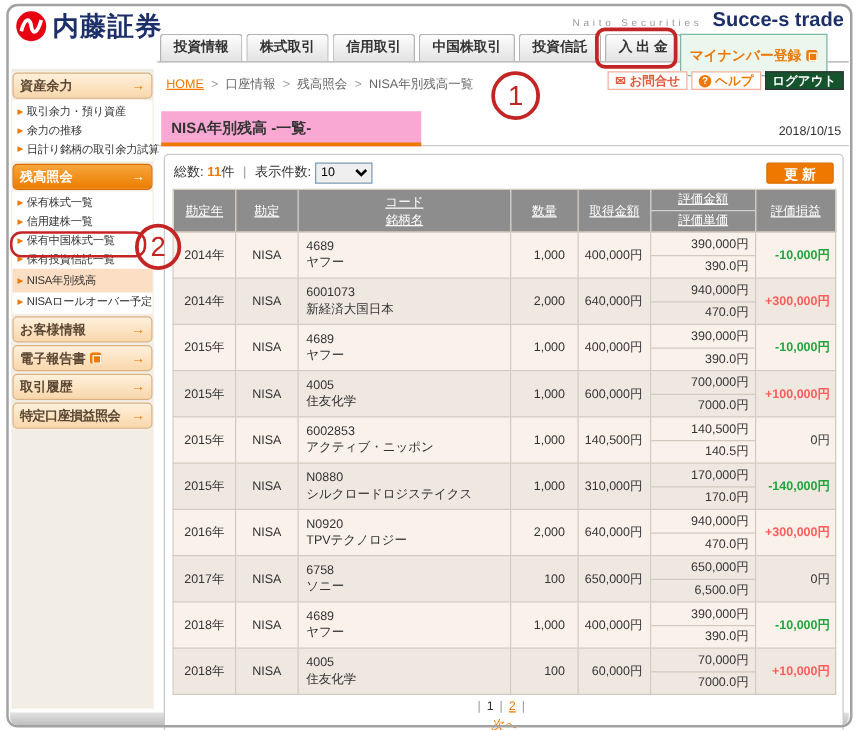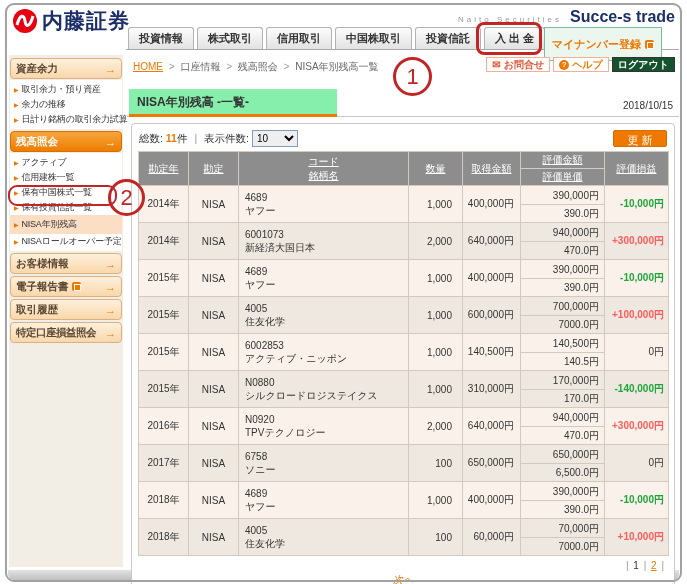--- a/index.html
+++ b/index.html
@@ -49,29 +49,29 @@
   .tbtn{height:15px;display:flex;align-items:center;gap:3px;padding:0 5px;font-size:10px;font-weight:bold;
         background:#fff;border:1px solid #f2b09a;cursor:pointer;}
   .tbtn.contact{color:#e25b3c;}
   .tbtn.help{color:#ee7800;}
   .qmark{display:inline-flex;width:10px;height:10px;border-radius:50%;background:#ee7800;color:#fff;
          font-size:8px;font-weight:bold;align-items:center;justify-content:center;}
   .mailicon{font-size:10px;color:#e25b3c;}
   .tbtn.logout{background:#14532d;border:1px solid #333;color:#fff;}
   .title-row{position:relative;margin-top:8px;height:26px;border-bottom:1px solid #c9c9c9;}
   .title-tab{position:absolute;left:2px;bottom:-1px;min-width:190px;padding:5px 10px 3px 8px;
-             font-size:12px;font-weight:bold;color:#333;border-bottom:3px solid #ee7800;background:#86efac;}
+             font-size:12px;font-weight:bold;color:#333;border-bottom:3px solid #ee7800;background:#f9a8d4;}
   .date{position:absolute;right:6px;bottom:5px;font-size:10px;color:#333;}
   .panel{margin:6px 4px 0 4px;border:1px solid #c9c9c9;border-radius:4px;padding:5px 6px 3px 6px;background:#fff;}
   .controls{display:flex;justify-content:space-between;align-items:flex-end;margin:1px 1px 4px 1px;font-size:10.5px;}
   .controls .num{color:#ee7800;font-weight:bold;}
   .controls .div{color:#999;margin:0 4px;}
   .pagesize{width:46px;height:17px;font-size:10px;border:1px solid #7f9db9;}
   .refresh{width:54px;height:17px;line-height:16px;text-align:center;background:#ee7800;color:#fff;
-           font-size:11px;font-weight:normal;border:1px solid #d86e00;border-radius:2px;cursor:pointer;}
+           font-size:11px;font-weight:bold;border:1px solid #d86e00;border-radius:2px;cursor:pointer;}
   
   table{width:100%;border-collapse:collapse;font-size:10px;table-layout:fixed;}
   th,td{border:1px solid #d2cabf;}
   thead th{background:#8d8d8d;color:#fff;font-weight:normal;height:33px;padding:0;}
   thead th span{text-decoration:underline;cursor:pointer;}
   .split div{height:16px;line-height:16px;text-align:center;}
   .split div:first-child{border-bottom:1px solid #cfcfcf;}
   tbody tr:nth-child(odd){background:#faf2ea;}
   tbody tr:nth-child(even){background:#efe8e0;}
   tbody td{height:36px;padding:0;color:#333;}
@@ -79,21 +79,21 @@
   td.c-name{padding-left:6px;line-height:13px;}
   td.c-qty{text-align:right;padding-right:10px;}
   td.c-acq{text-align:right;padding-right:6px;}
   td.c-val{padding:0;}
   td.c-val div{height:17px;line-height:17px;text-align:right;padding-right:5px;}
   td.c-val div:first-child{border-bottom:1px solid #d2cabf;}
   td.c-pl{text-align:right;padding-right:4px;font-weight:bold;}
   td.c-pl[data-sign="minus"]{color:#1fa53c;}
   td.c-pl[data-sign="plus"]{color:#ff5c5c;}
   td.c-pl[data-sign="zero"]{color:#333;font-weight:normal;}
-  .pagerow{text-align:right;font-size:10px;margin:4px 4px 0 0;color:#999;}
+  .pagerow{text-align:center;font-size:10px;margin:4px 4px 0 0;color:#999;}
   .pagerow .cur{color:#333;margin:0 2px;}
   .pagerow a{color:#ee7800;text-decoration:underline;margin:0 2px;cursor:pointer;}
   .nextrow{text-align:center;font-size:10px;margin:2px 0 4px 0;}
   .nextrow a{color:#ee7800;text-decoration:underline;cursor:pointer;font-style:italic;}
   
   .ann{position:absolute;border:3px solid #c32424;pointer-events:none;z-index:50;
        display:flex;align-items:center;justify-content:center;color:#c32424;}
   .ann.rect-tab{left:476px;top:22px;width:60px;height:27px;border-radius:8px;}
   .ann.circ1{left:393px;top:57px;width:33px;height:33px;border-radius:50%;font-size:22px;}
   .ann.rect-nisa{left:8px;top:185px;width:105px;height:17px;border-radius:9px;border-width:2px;}
@@ -173,21 +173,21 @@
   </div>
 </div>
 
     <div class="side-head" data-active="true">
       <span>残高照会</span>
       <span class="arrow">→</span>
     </div>
     <div class="side-list">
   <div class="side-item" data-active="false">
     <span class="bullet">▶</span>
-    <span>アクティブ</span>
+    <span>保有株式一覧</span>
   </div>
 
   <div class="side-item" data-active="false">
     <span class="bullet">▶</span>
     <span>信用建株一覧</span>
   </div>
 
   <div class="side-item" data-active="false">
     <span class="bullet">▶</span>
     <span>保有中国株式一覧</span>

